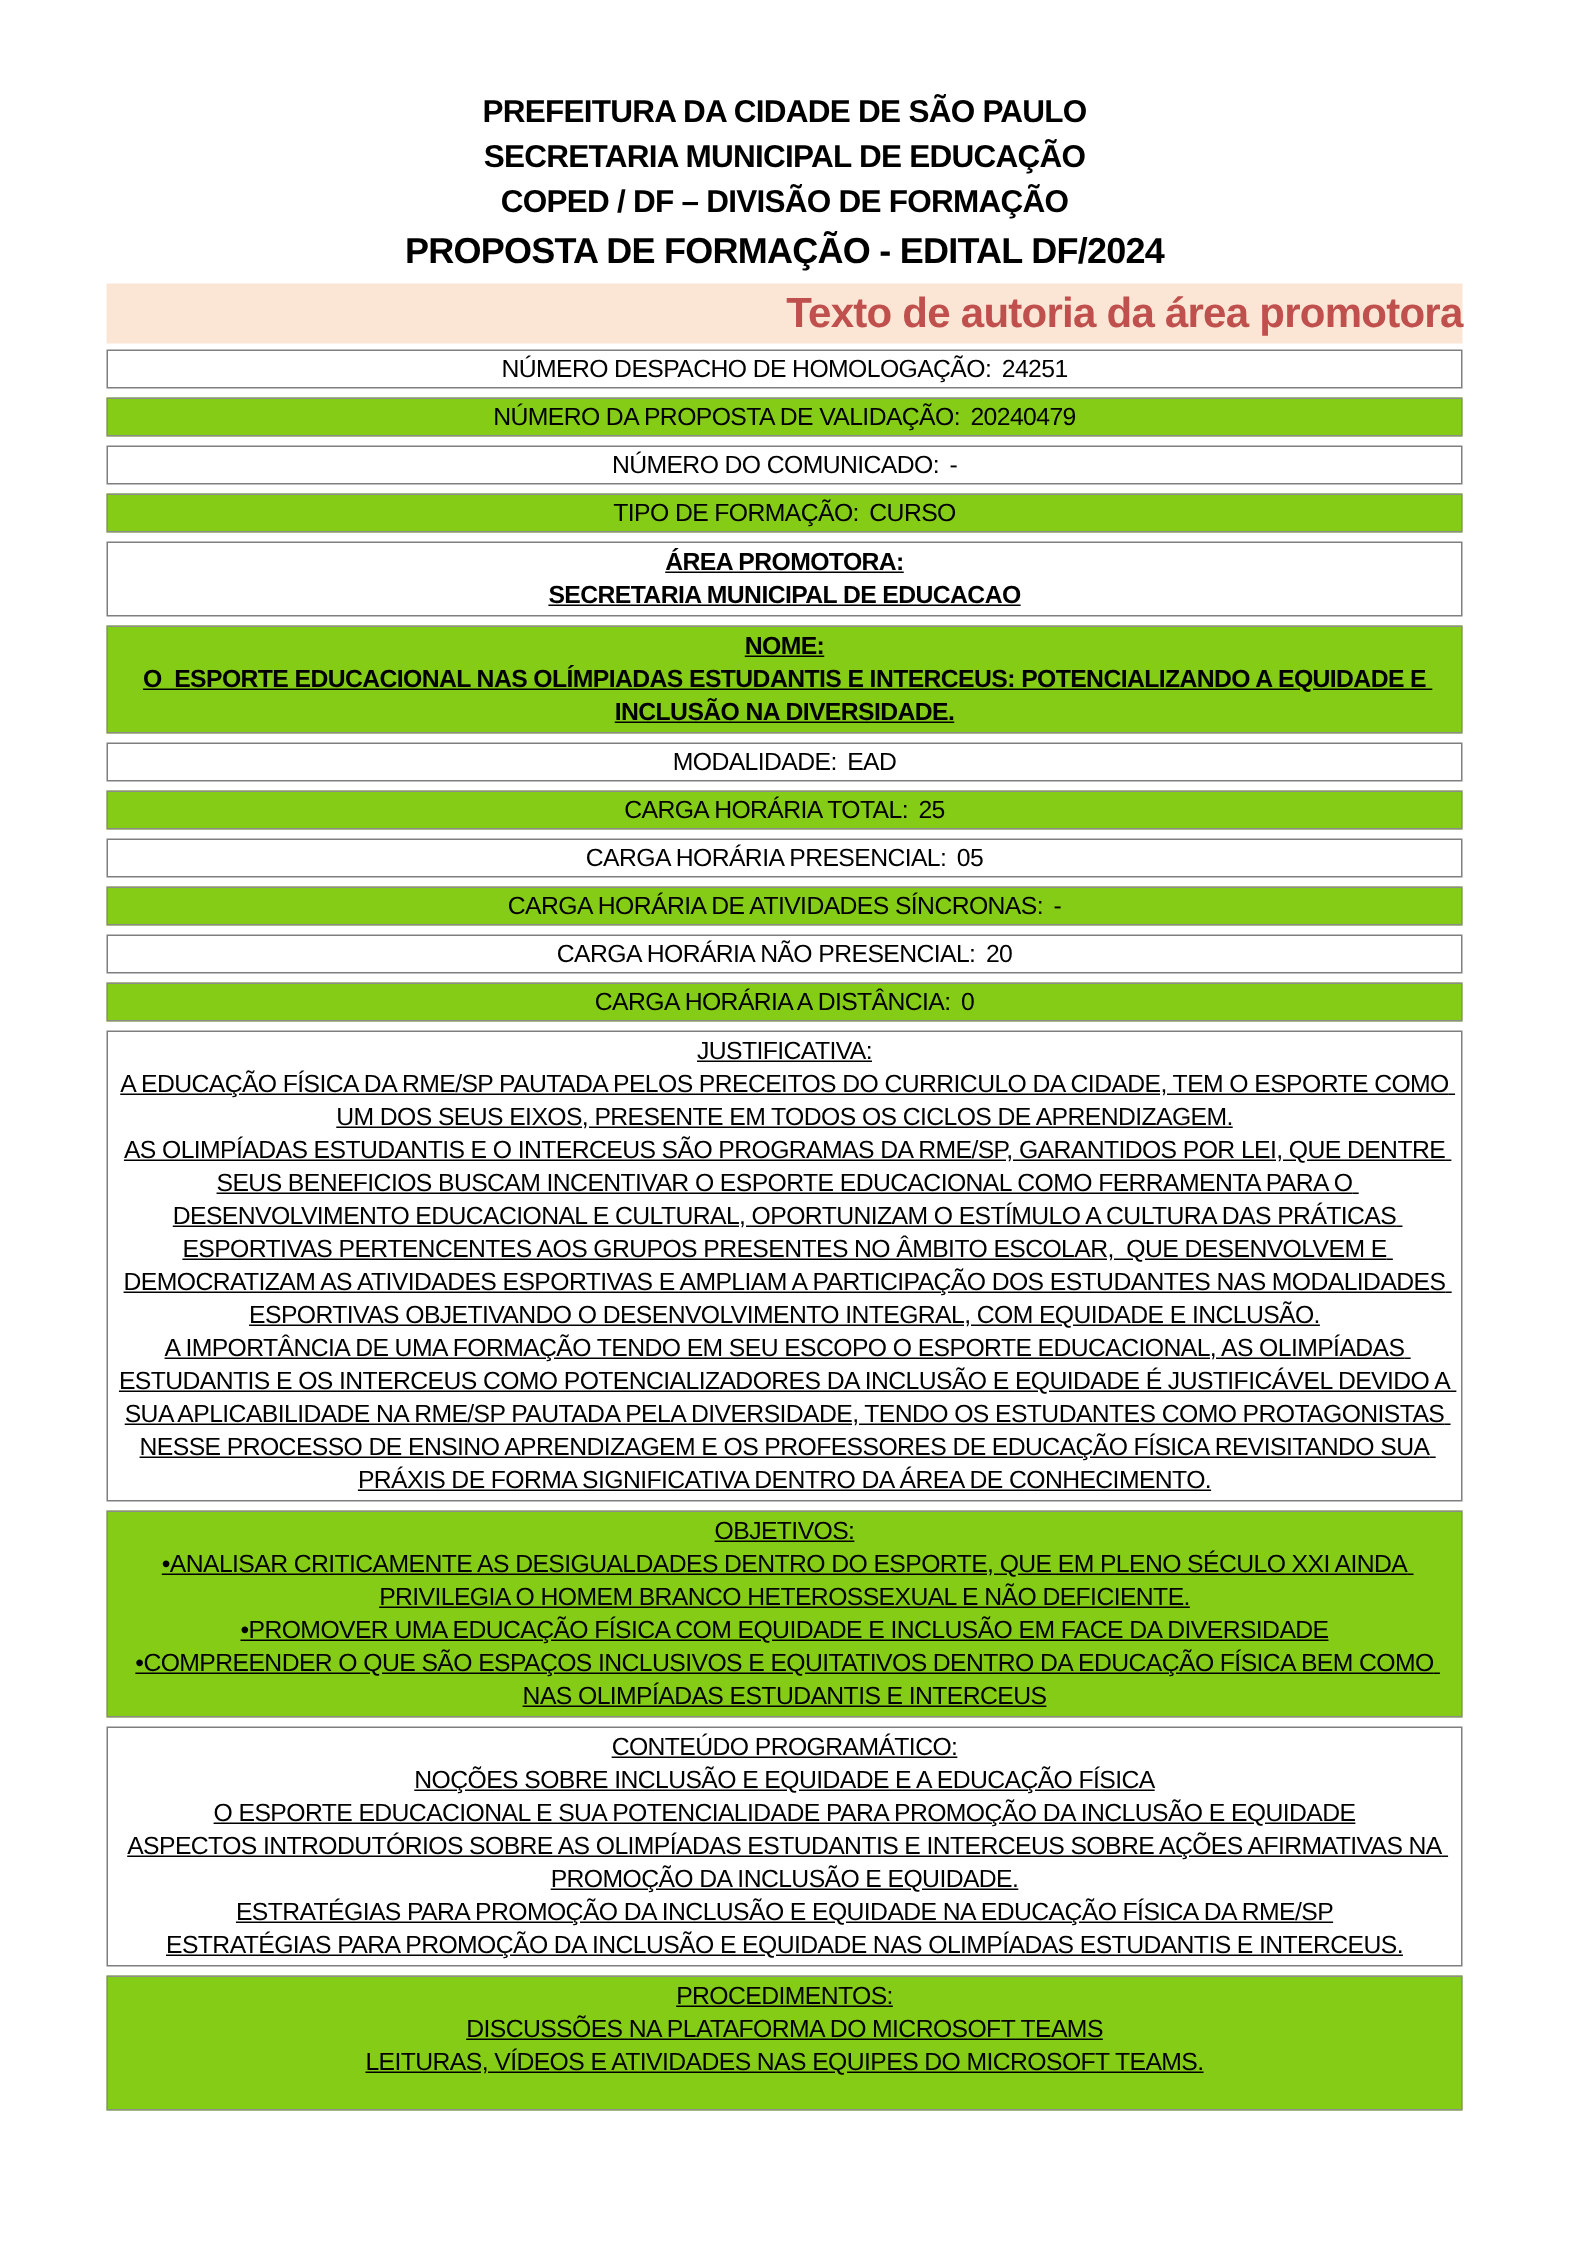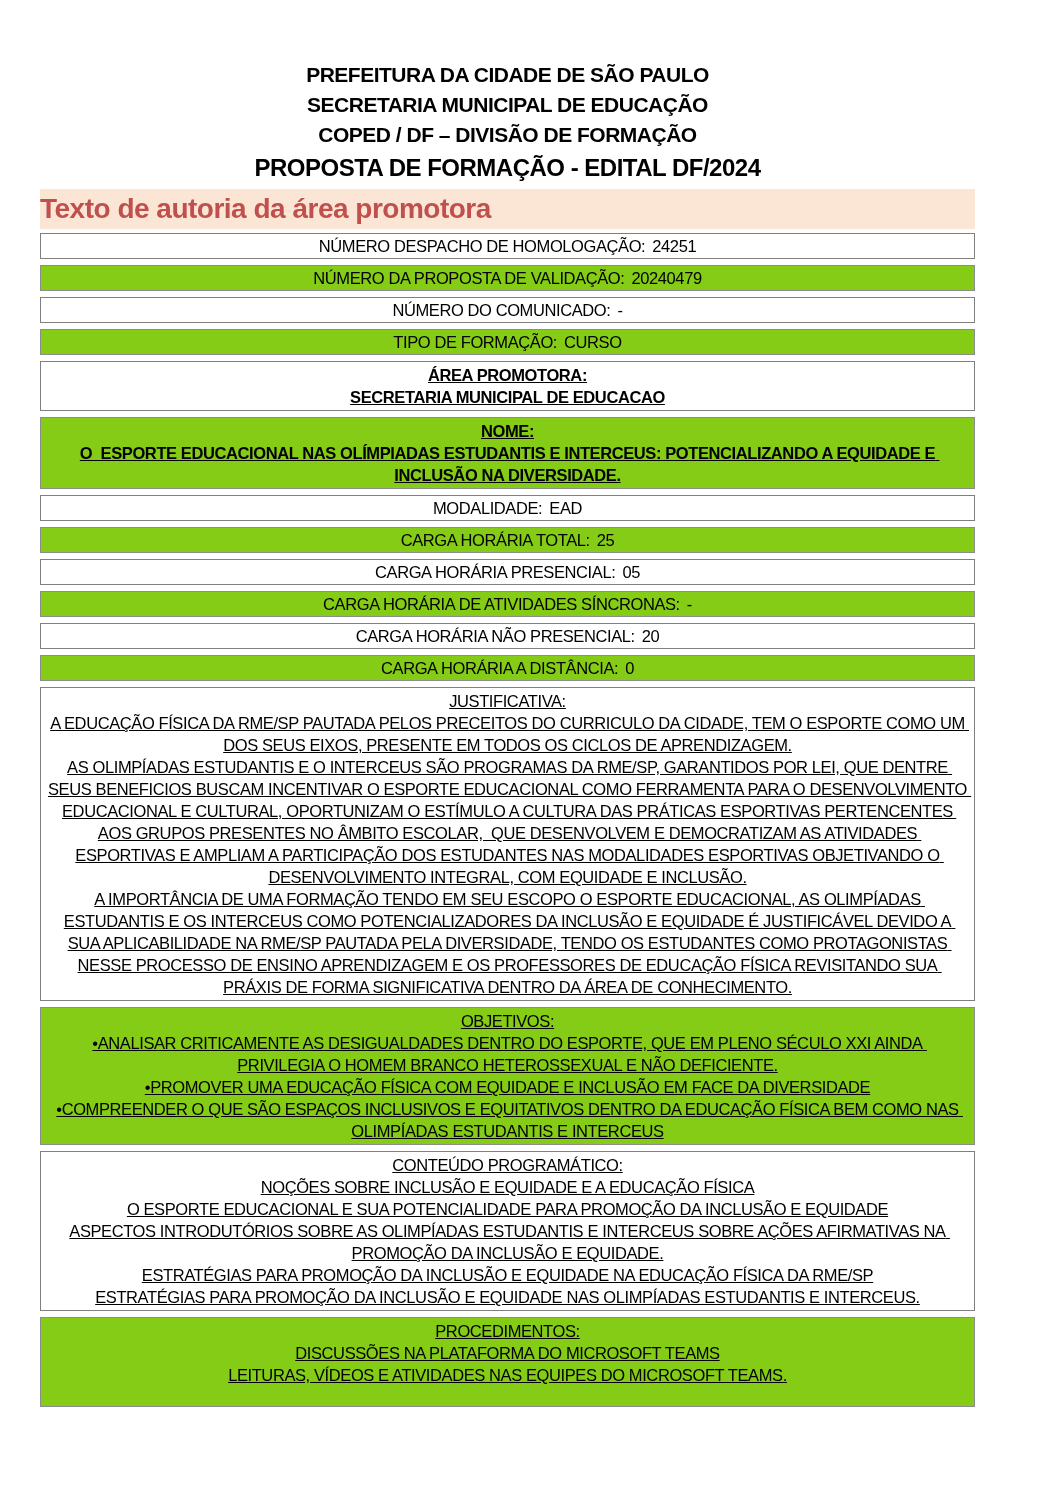--- a/index.html
+++ b/index.html
@@ -6,34 +6,34 @@
   body{
     width:1058px;height:1497px;
     background:#ffffff;
     font-family:"Liberation Sans","DejaVu Sans",sans-serif;
     color:#000;
     overflow:hidden;
   }
   .page{
     box-sizing:border-box;
     width:1058px;height:1381px;
-    padding:60px 83px 0 40px;
+    padding:60px 83px 0 71px;
   }
   .hdr{text-align:center;font-weight:bold;letter-spacing:-0.5px;}
   .hdr .h1{font-size:21px;line-height:30px;}
   .hdr .h2{font-size:24px;line-height:36px;}
   .banner{
     margin-top:3px;
     background:#fbe6d5;
     color:#c0504d;
     font-weight:bold;
     font-size:28px;
     line-height:40px;
     height:40px;
-    text-align:left;
+    text-align:right;
     letter-spacing:-0.5px;
   }
   .rows{margin-top:4px;}
   .row{
     box-sizing:border-box;
     border:1px solid #7f7f7f;
     margin-bottom:6px;
     padding:1px 7px;
     font-size:16.5px;
     line-height:22px;

